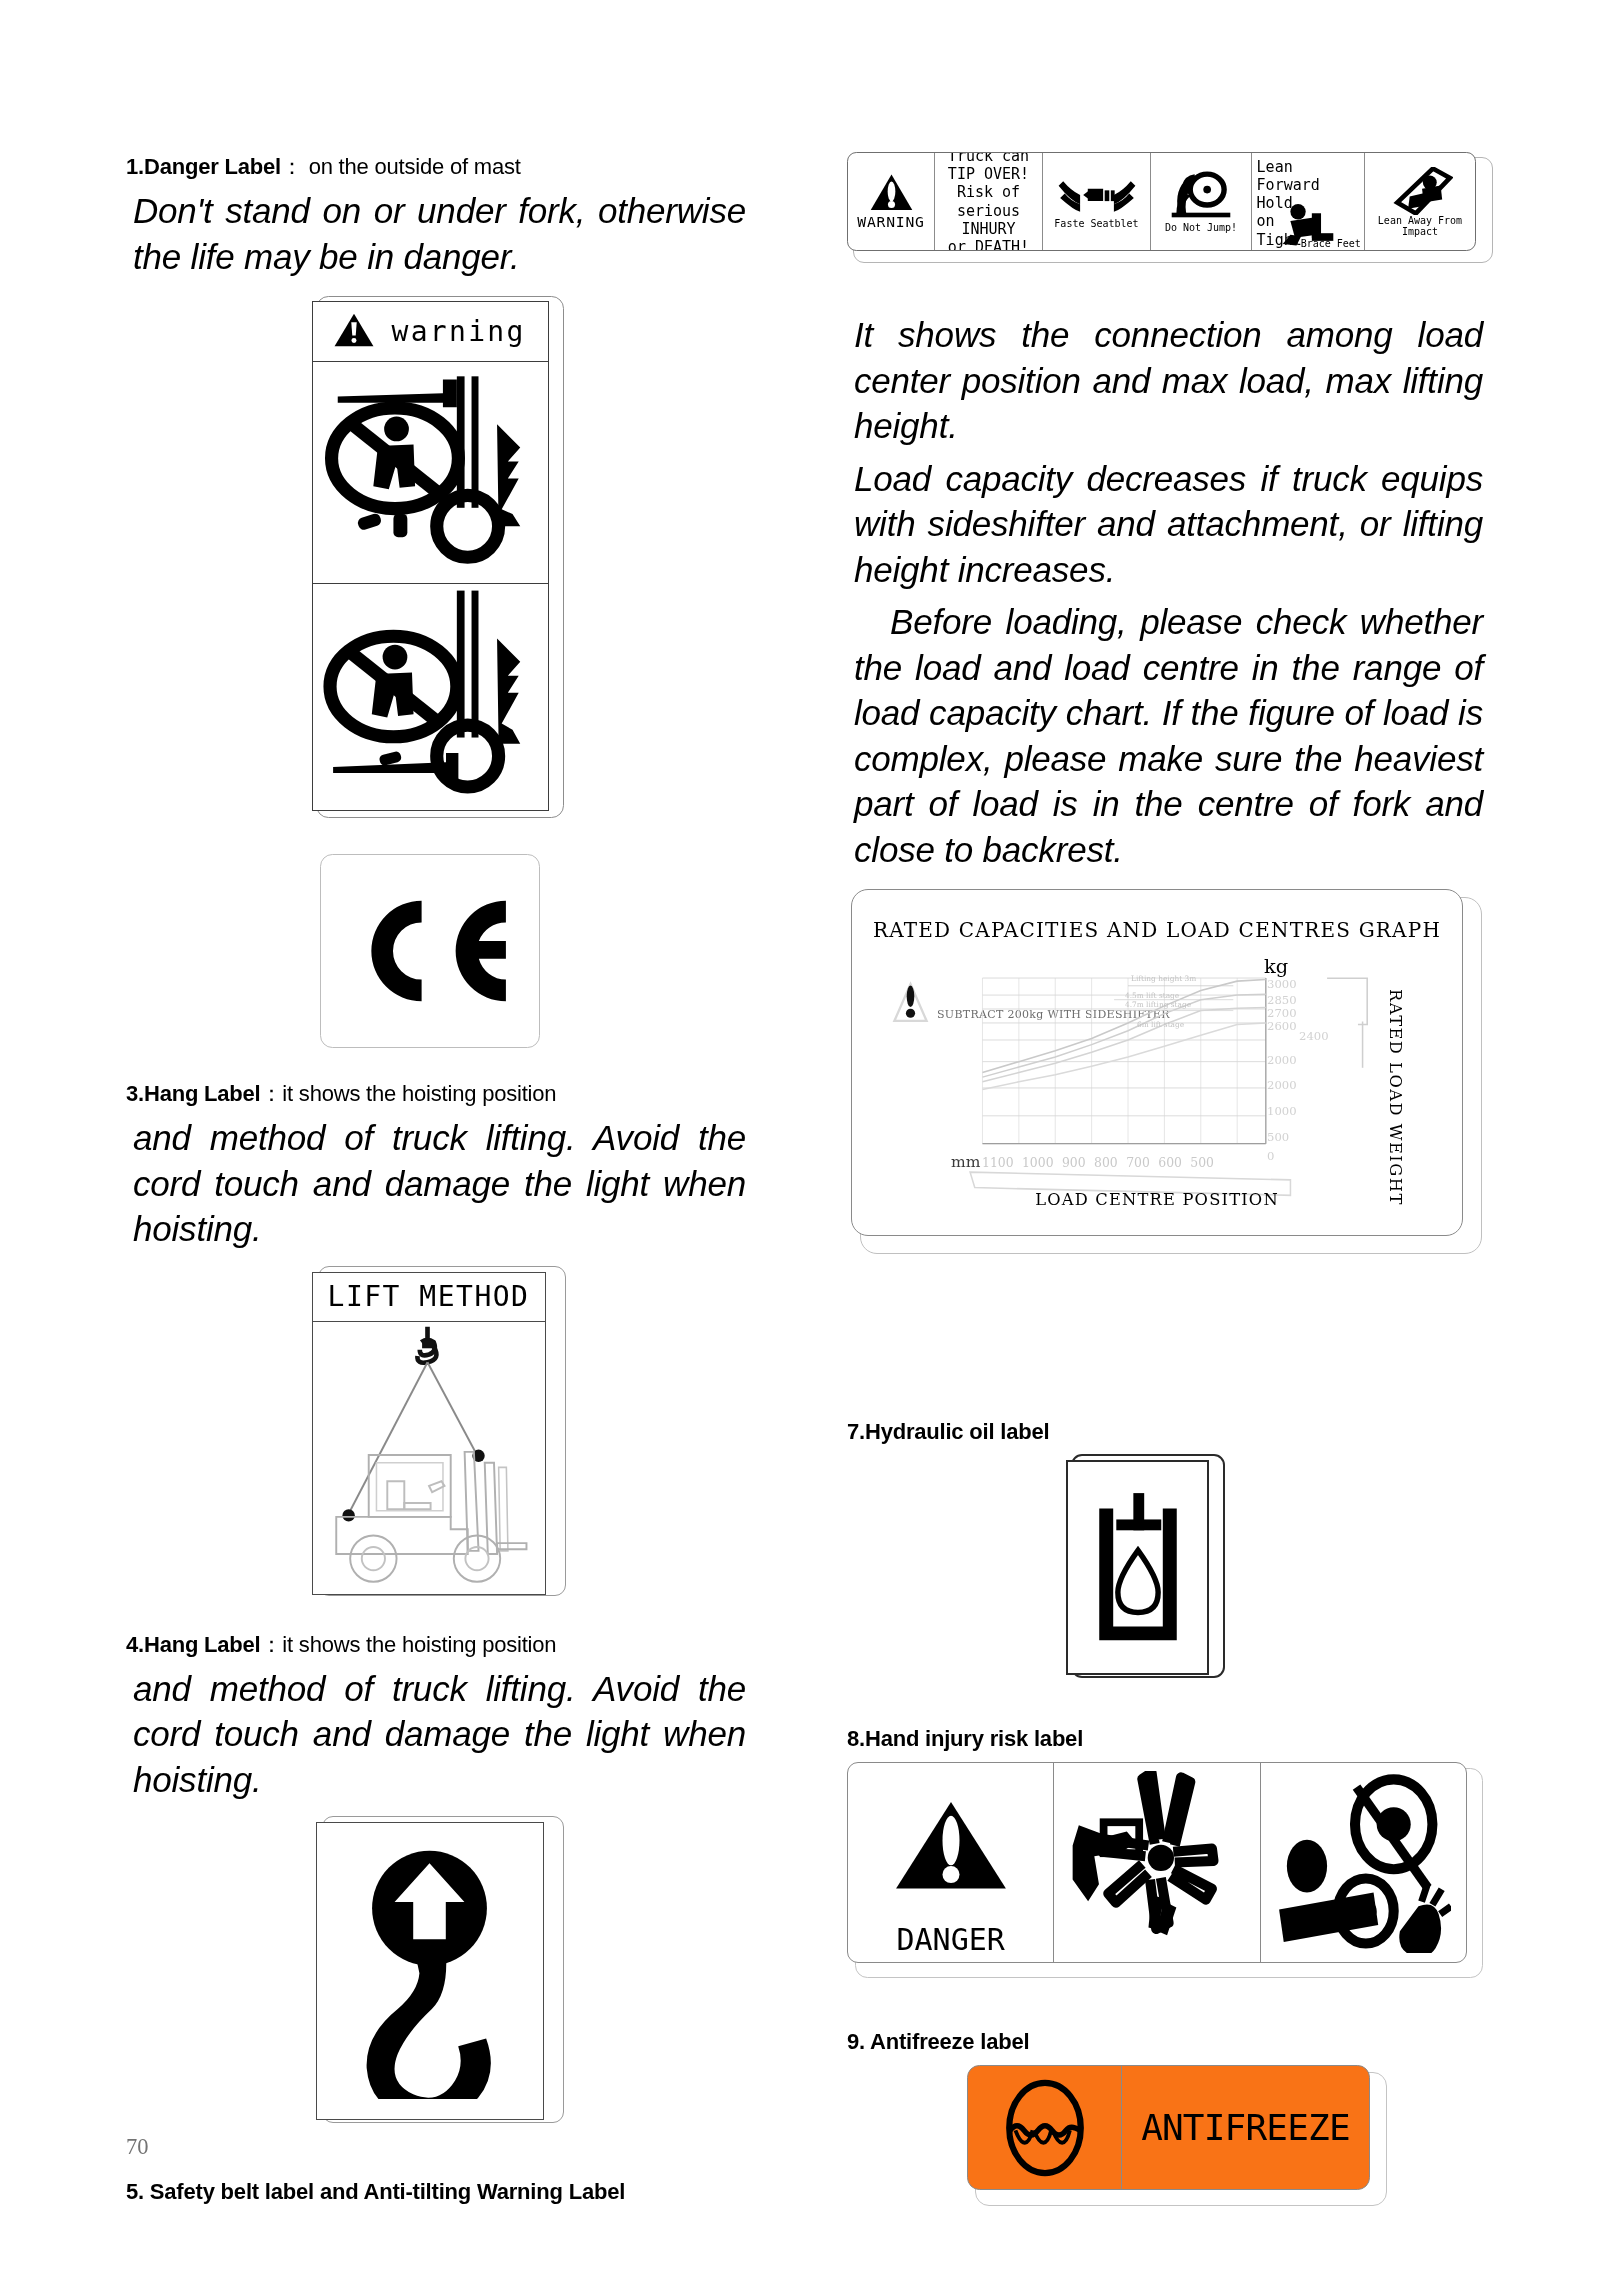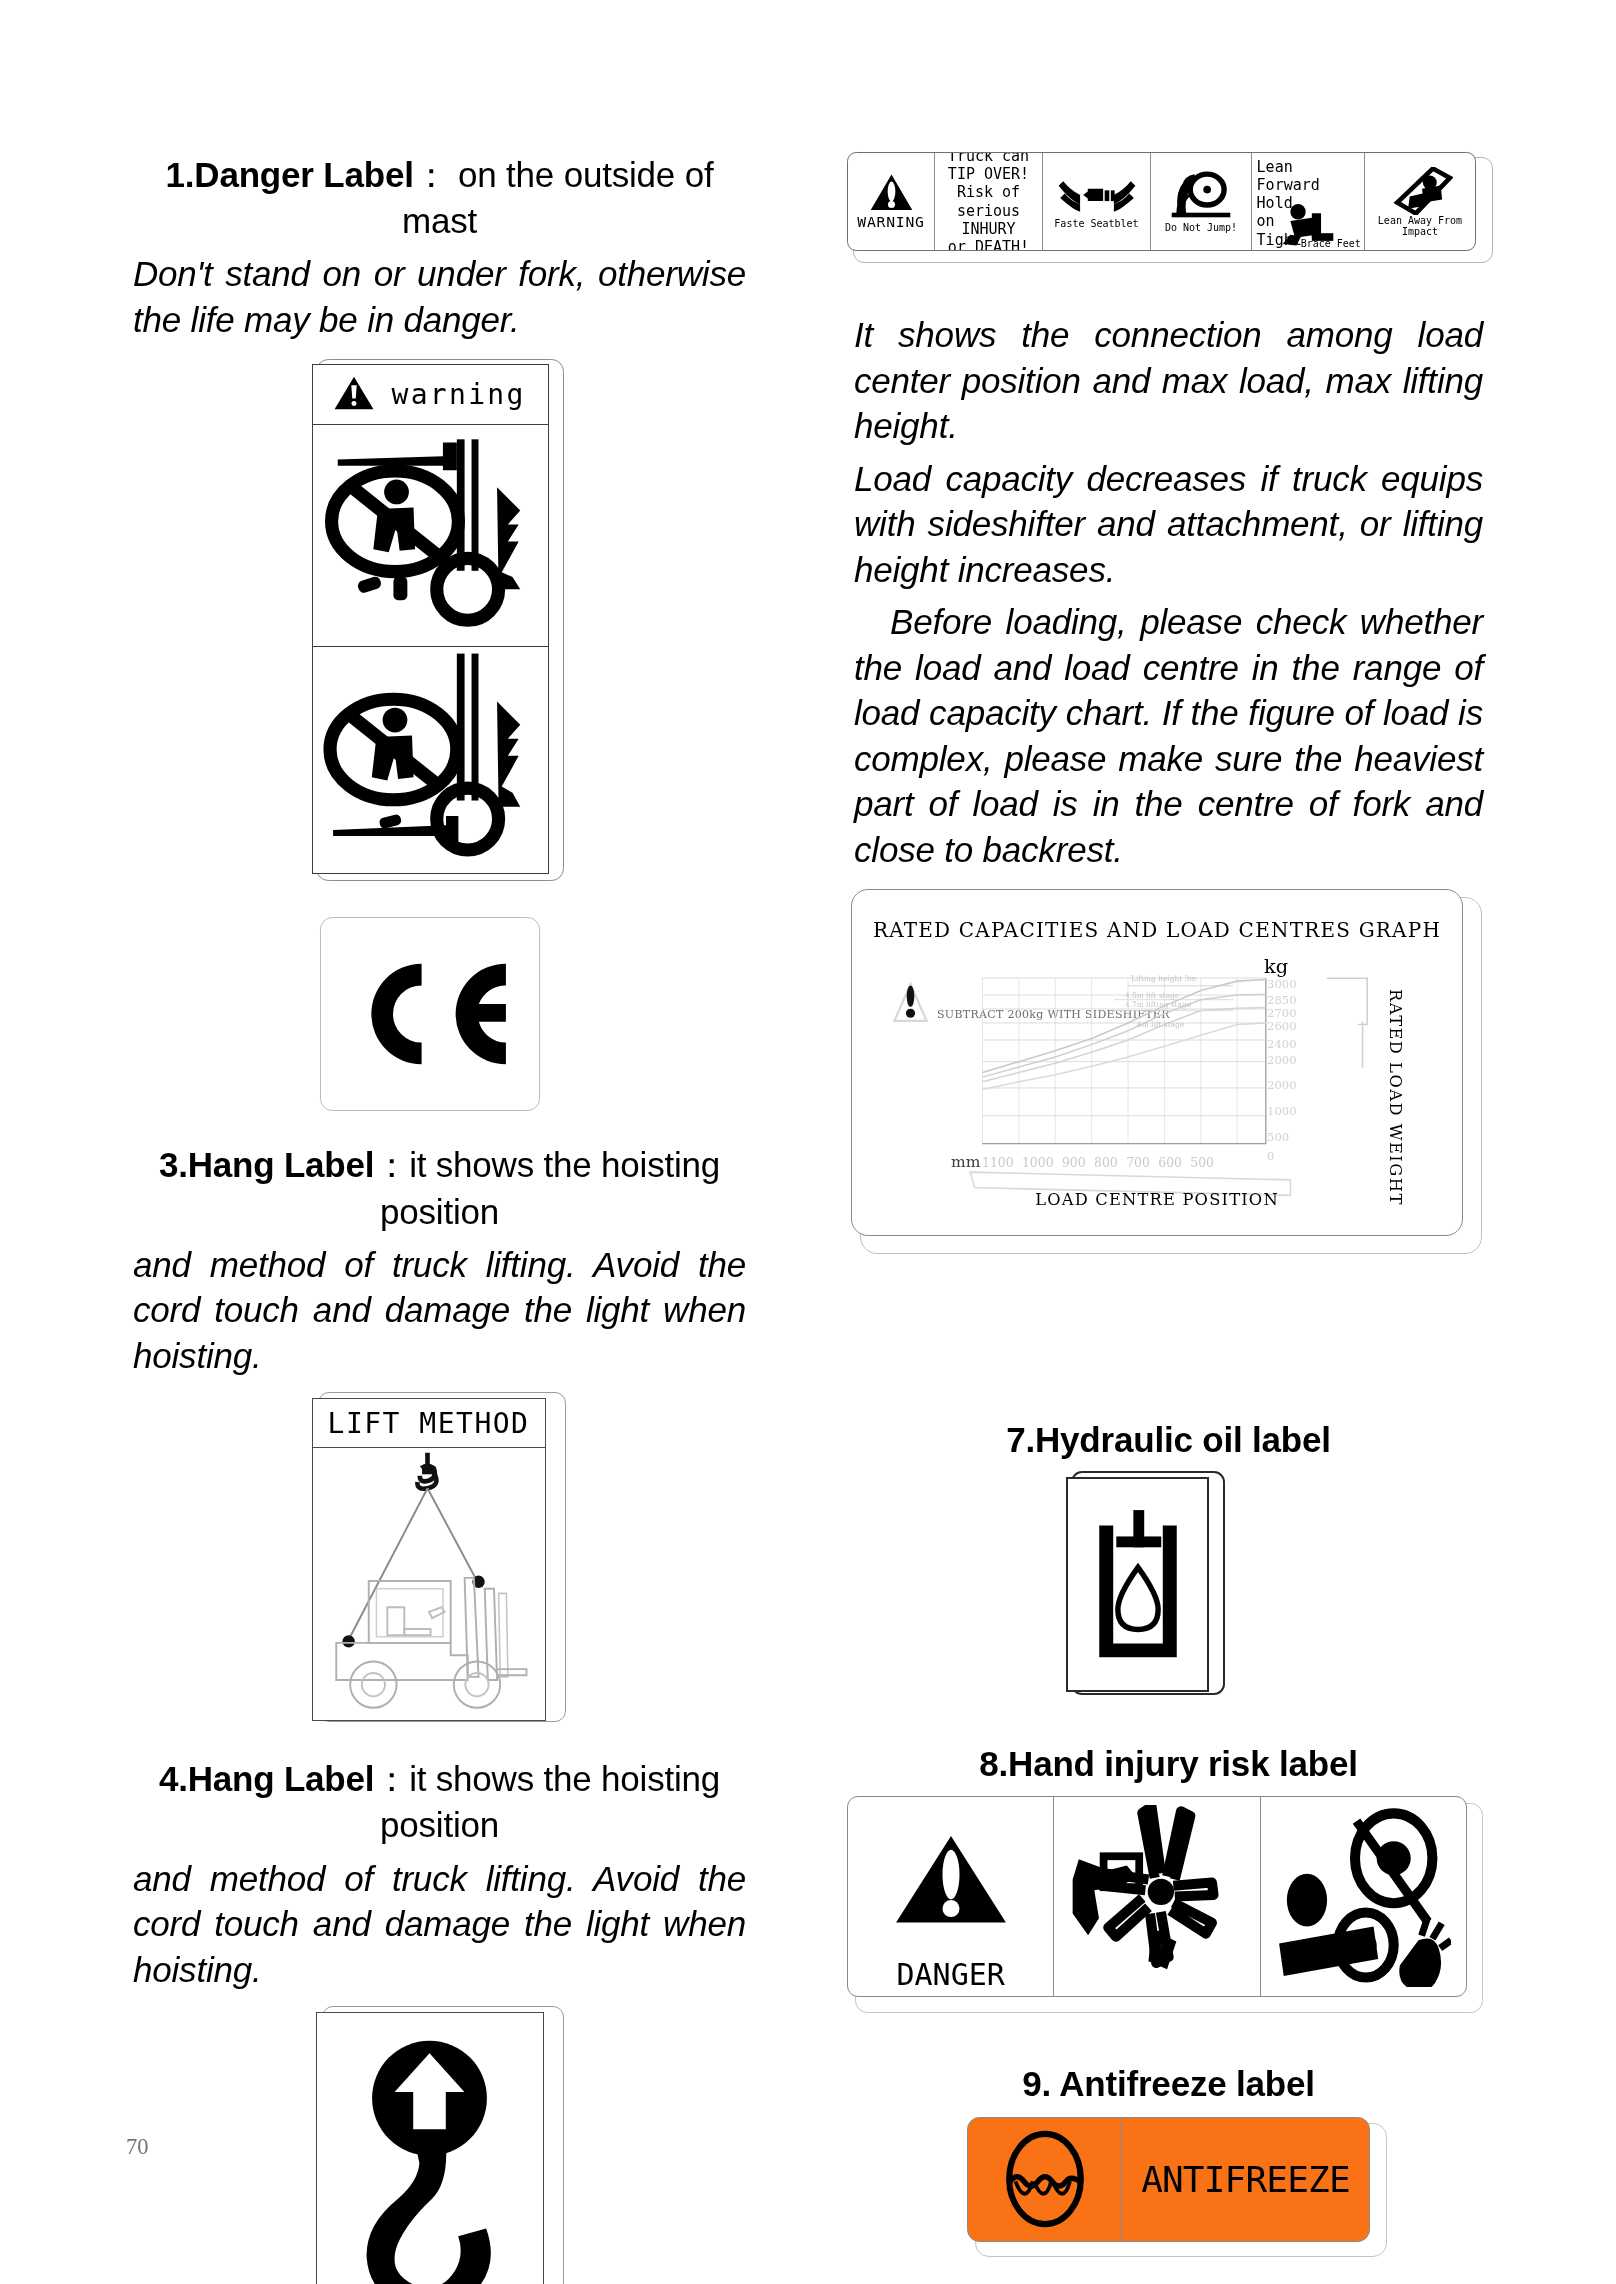--- a/index.html
+++ b/index.html
@@ -9,22 +9,22 @@
     color:#000;overflow:hidden;
   }
   .page{position:absolute;inset:0;background:#fff;}
 
   
   .col-left{position:absolute;left:126px;top:152px;width:627px;}
   .col-right{position:absolute;left:847px;top:152px;width:643px;}
 
   
   .h-sec{
-    font-size:35px;font-weight:bold;line-height:1.32;
-    letter-spacing:-0.2px;margin:0 0 1.5px 0;text-align:center;
+    font-size:22px;font-weight:bold;line-height:1.32;
+    letter-spacing:-0.2px;margin:0 0 1.5px 0;
   }
   .h-sec .thin{font-weight:normal;}
   .para{
     font-size:35px;line-height:1.30;margin:7px;
     text-align:justify;text-justify:inter-word;
     letter-spacing:-0.2px;
     font-style:italic;
   }
   .para.indent{text-indent:36px;}
 
@@ -534,21 +534,21 @@
           <div class="g-legend" style="left:279px;top:84px;">Lifting height 3m</div>
           <div class="g-legend" style="left:273px;top:101px;">4.5m lift stage</div>
           <div class="g-legend" style="left:273px;top:110px;">4.7m lifting stage</div>
           <div class="g-legend" style="left:285px;top:130px;">6m lift stage</div>
 
           <div class="g-yaxis">
             <span style="top:0px;">3000</span>
             <span style="top:15.5px;">2850</span>
             <span style="top:29px;">2700</span>
             <span style="top:42px;">2600</span>
-            <span style="top:60px;">2400</span>
+            <span style="top:52px;padding-left:32px;">2400</span>
             <span style="top:76px;">2000</span>
             <span style="top:101px;">2000</span>
             <span style="top:127px;">1000</span>
             <span style="top:153px;">500</span>
             <span style="top:172px;">0</span>
           </div>
 
           <div class="g-mm">mm</div>
           <div class="g-xaxis">
             <span>1100</span>

